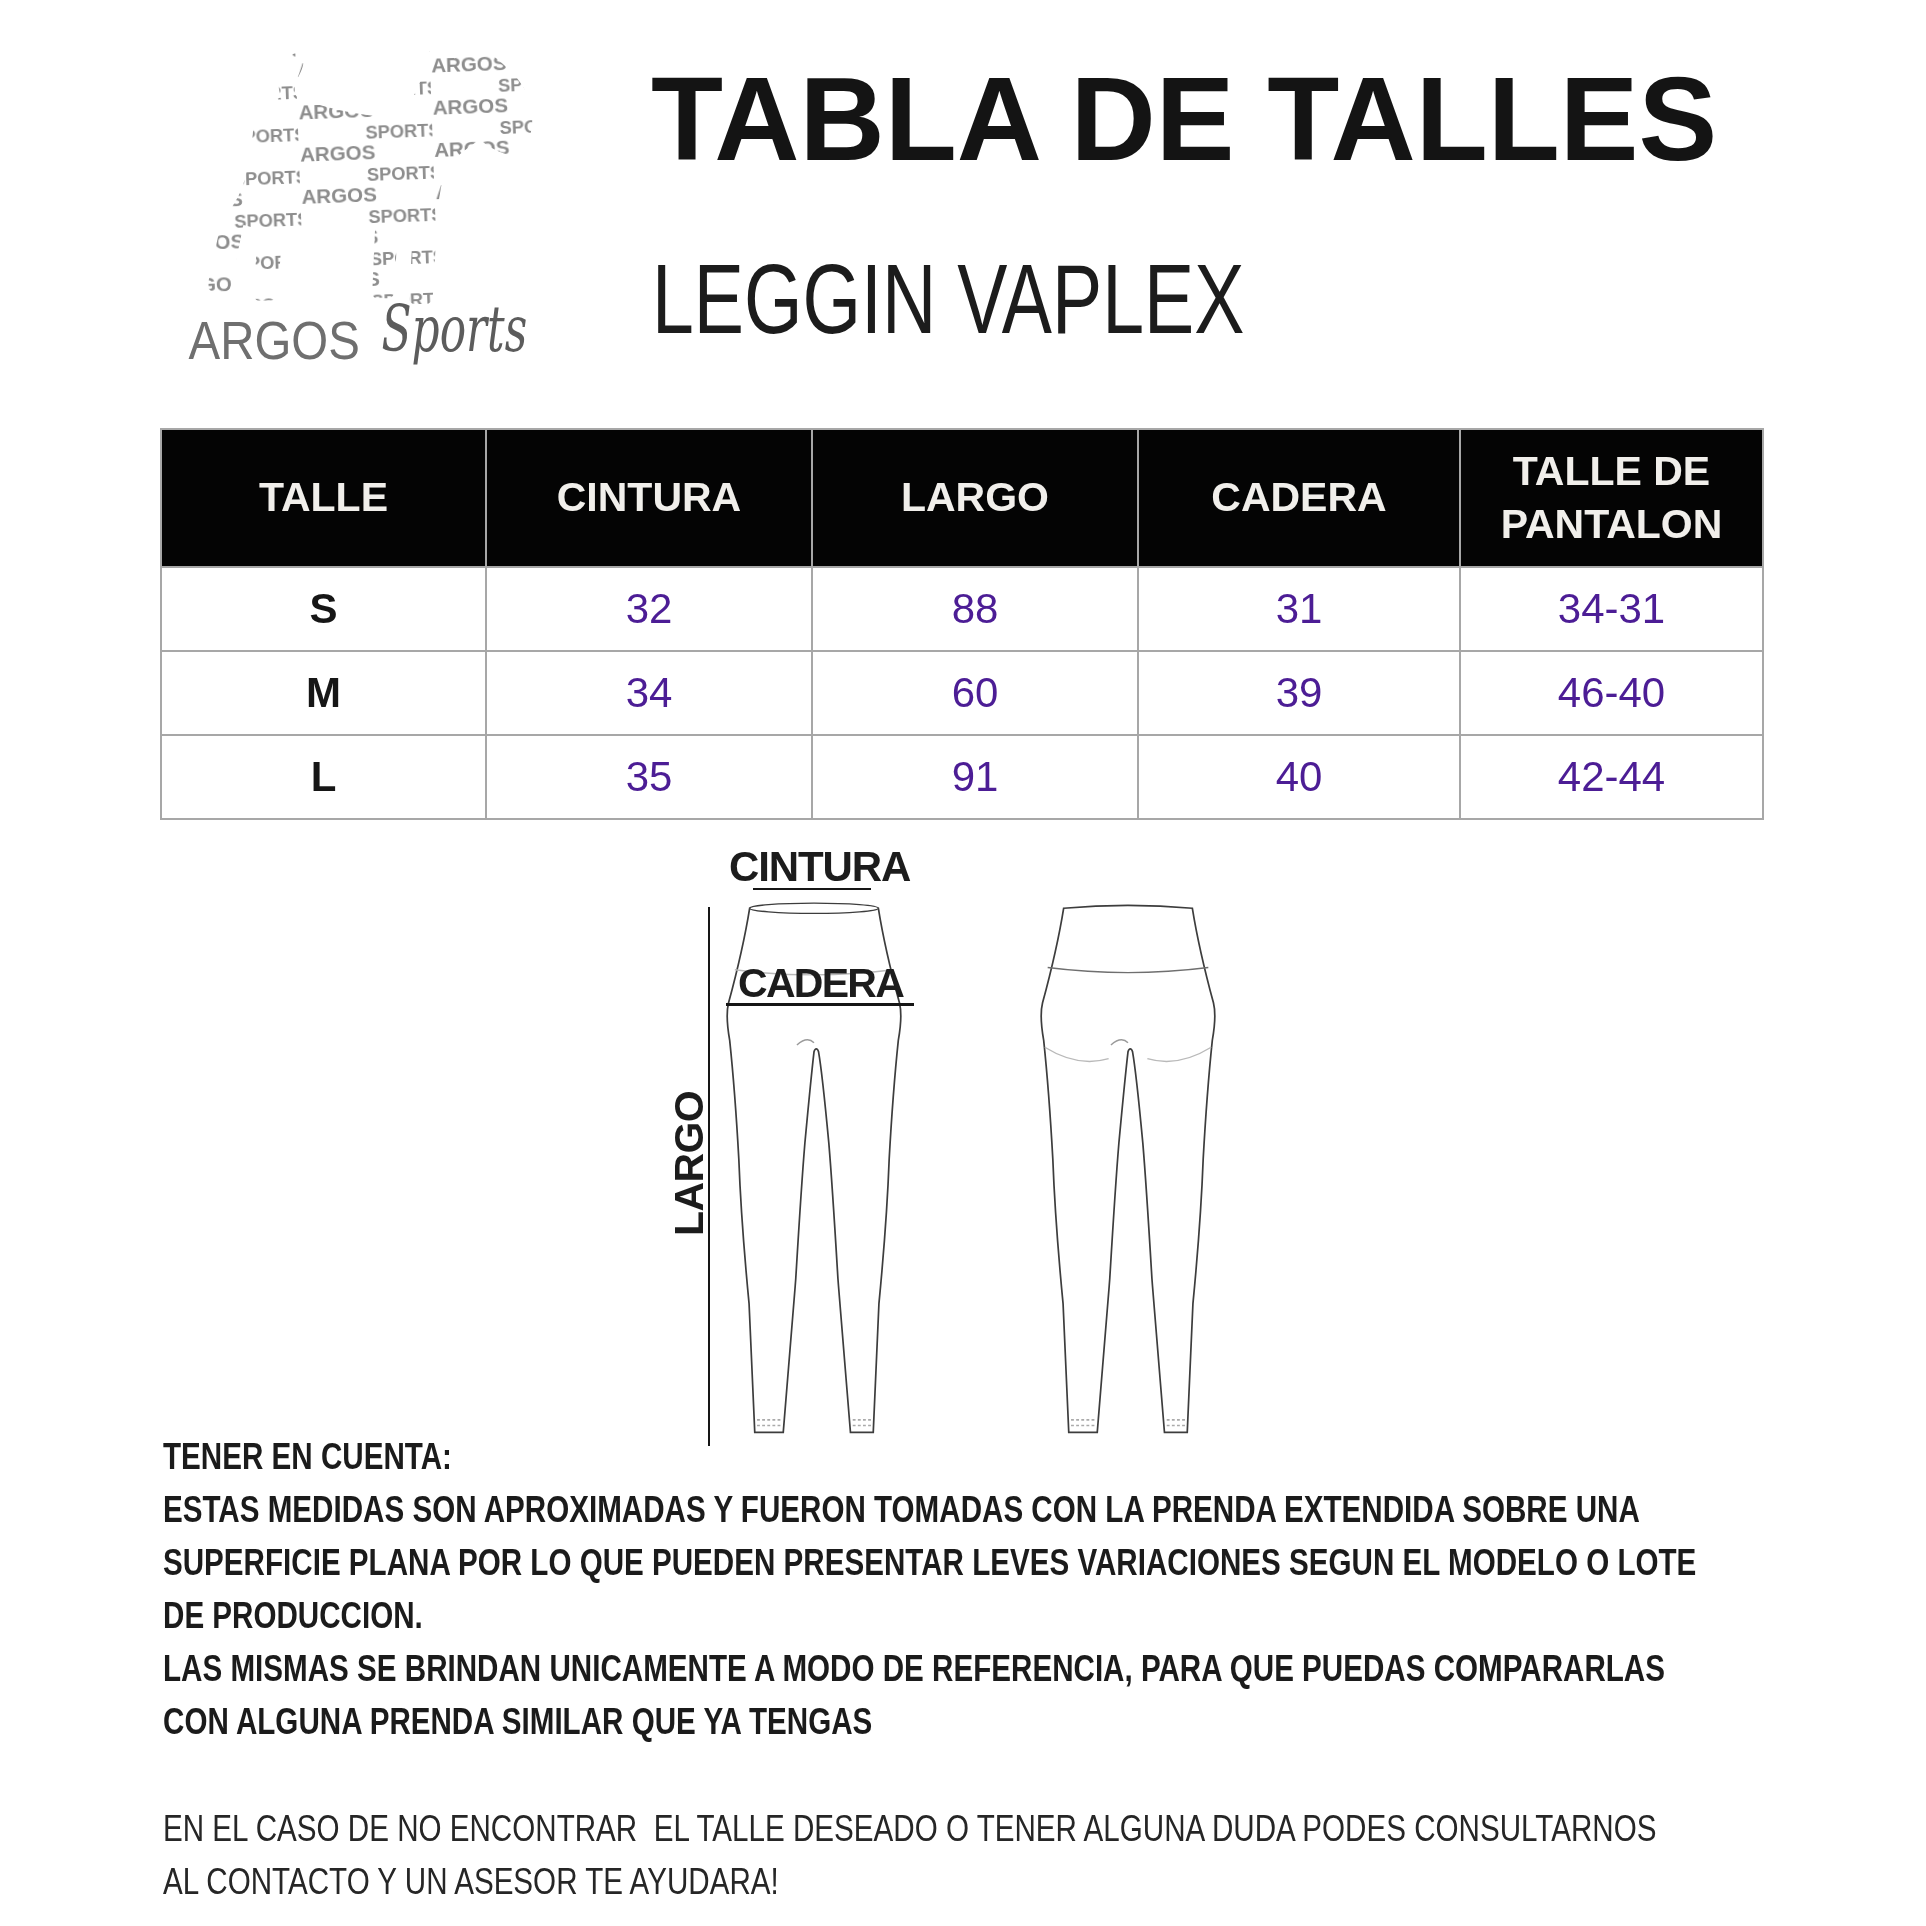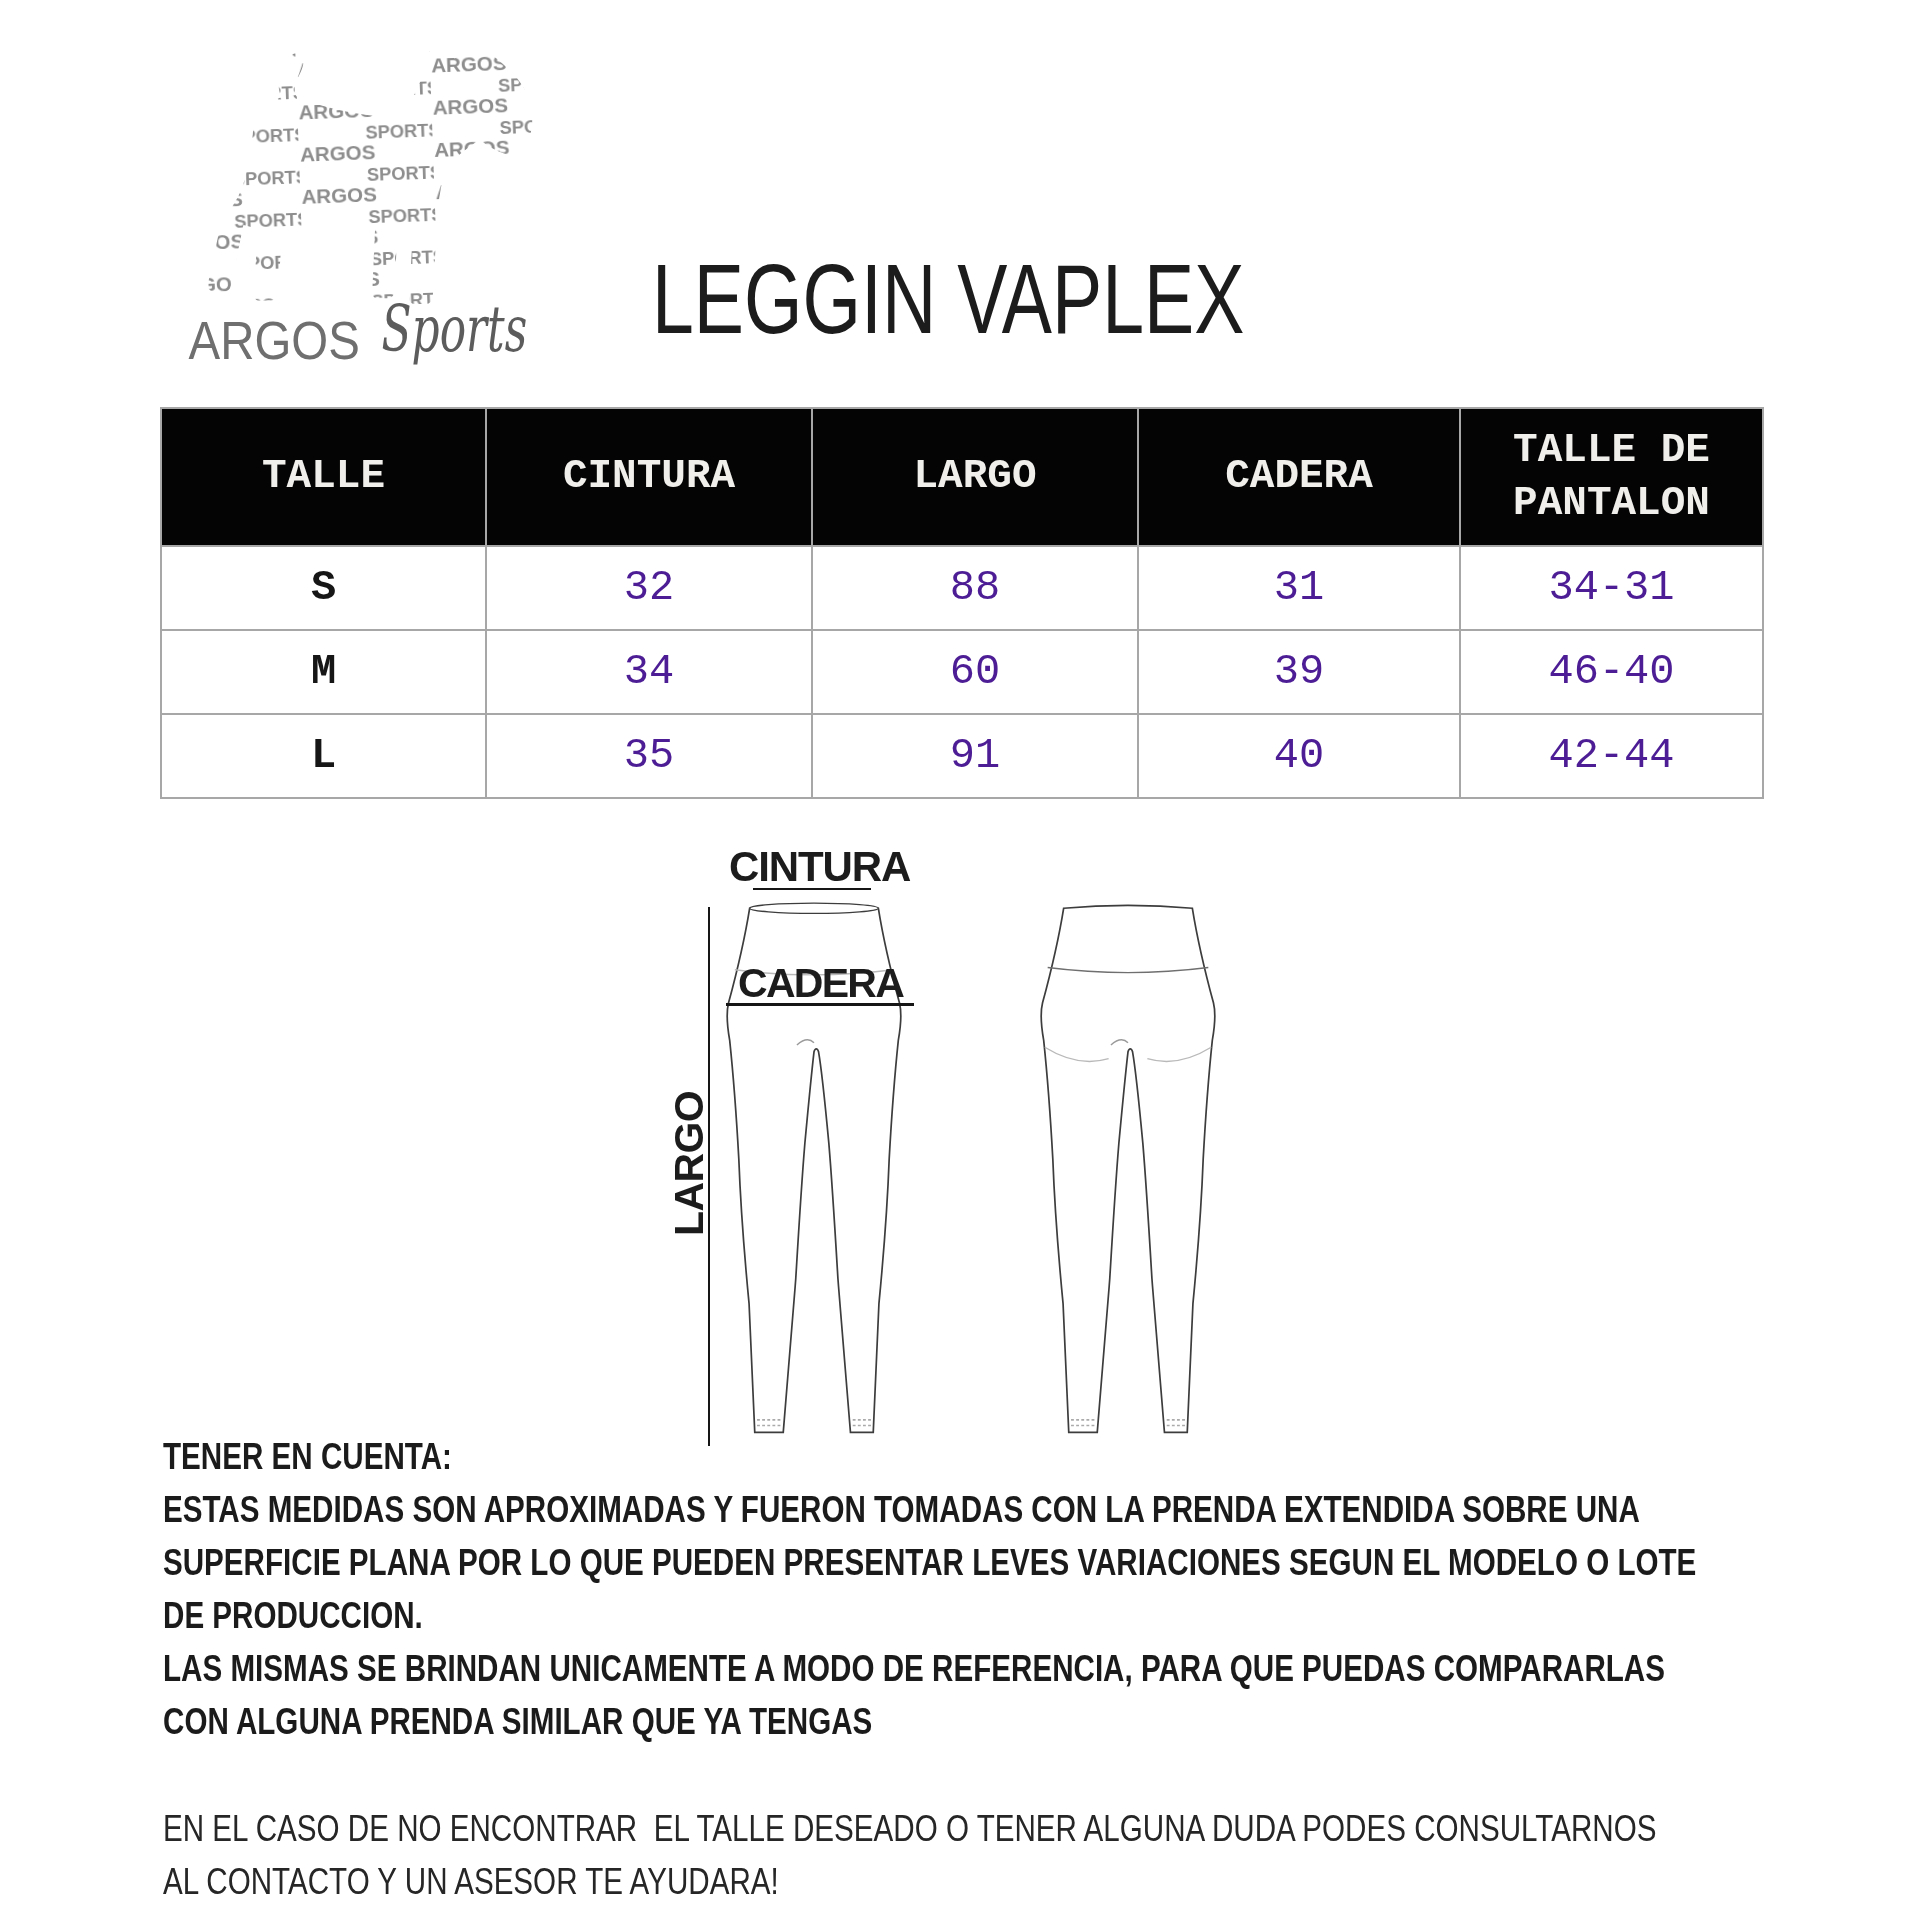--- a/index.html
+++ b/index.html
@@ -6,22 +6,22 @@
   .canvas{position:relative;width:1926px;height:1926px;background:#ffffff;overflow:hidden;
           font-family:"Liberation Sans",sans-serif;color:#1e1e1e;}
 
   
   .page-title{position:absolute;left:651px;top:60px;font-size:118px;line-height:1;
               font-weight:700;letter-spacing:0;color:#141414;white-space:pre;}
   .page-subtitle{position:absolute;left:652px;top:249px;font-size:99px;line-height:1;
               font-weight:400;color:#1c1c1c;transform:scaleX(0.76);transform-origin:left top;white-space:pre;}
 
   
-  table.size-table{position:absolute;left:160px;top:407px;width:1603px;table-layout:fixed;
-              border-collapse:collapse;font-family:Liberation Mono, monospace;}
+  table.size-table{position:absolute;left:160px;top:428px;width:1603px;table-layout:fixed;
+              border-collapse:collapse;}
   .size-table th,.size-table td{border:2.9px solid #a7a7a7;text-align:center;vertical-align:middle;}
   .size-table th{height:136px;background:#040404;color:#f1efeb;font-size:41px;font-weight:700;
               line-height:1.3;padding:0 17px;}
   .size-table td{height:80px;background:#ffffff;font-size:42px;font-weight:400;color:#4c1d95;}
   .size-table td.size-col{font-weight:700;color:#161616;}
 
   
   .diagram-label{position:absolute;font-weight:700;color:#1c1c1c;line-height:1;white-space:pre;}
   .lbl-cintura{left:729px;top:846px;font-size:42px;letter-spacing:-1.1px;}
   .lbl-cadera{left:738px;top:963px;font-size:41px;letter-spacing:-1.7px;z-index:3;}
@@ -93,20 +93,21 @@
       C 84 468 82 462 85 452
       L 108 344
       C 124 328 138 306 146 282
       C 156 248 162 208 164 176
       C 168 154 186 140 212 130
       C 206 114 206 96 212 80 Z"></path>
     <text x="50" y="588" font-size="95" textLength="300" lengthAdjust="spacingAndGlyphs" fill="#6f6f6f">ARGOS</text>
     <text x="388" y="575" font-size="112" textLength="255" lengthAdjust="spacingAndGlyphs" font-family="DejaVu Serif, serif" font-style="italic" fill="#5c5c5c">Sports</text>
   </svg>
 
+  <div class="page-title">TABLA DE TALLES</div>
   <div class="page-subtitle">LEGGIN VAPLEX</div>
 
   <table class="size-table">
     <colgroup>
       <col style="width:325px">
         <col style="width:326px">
         <col style="width:326px">
       <col style="width:322px">
         <col style="width:303px">
     </colgroup>

